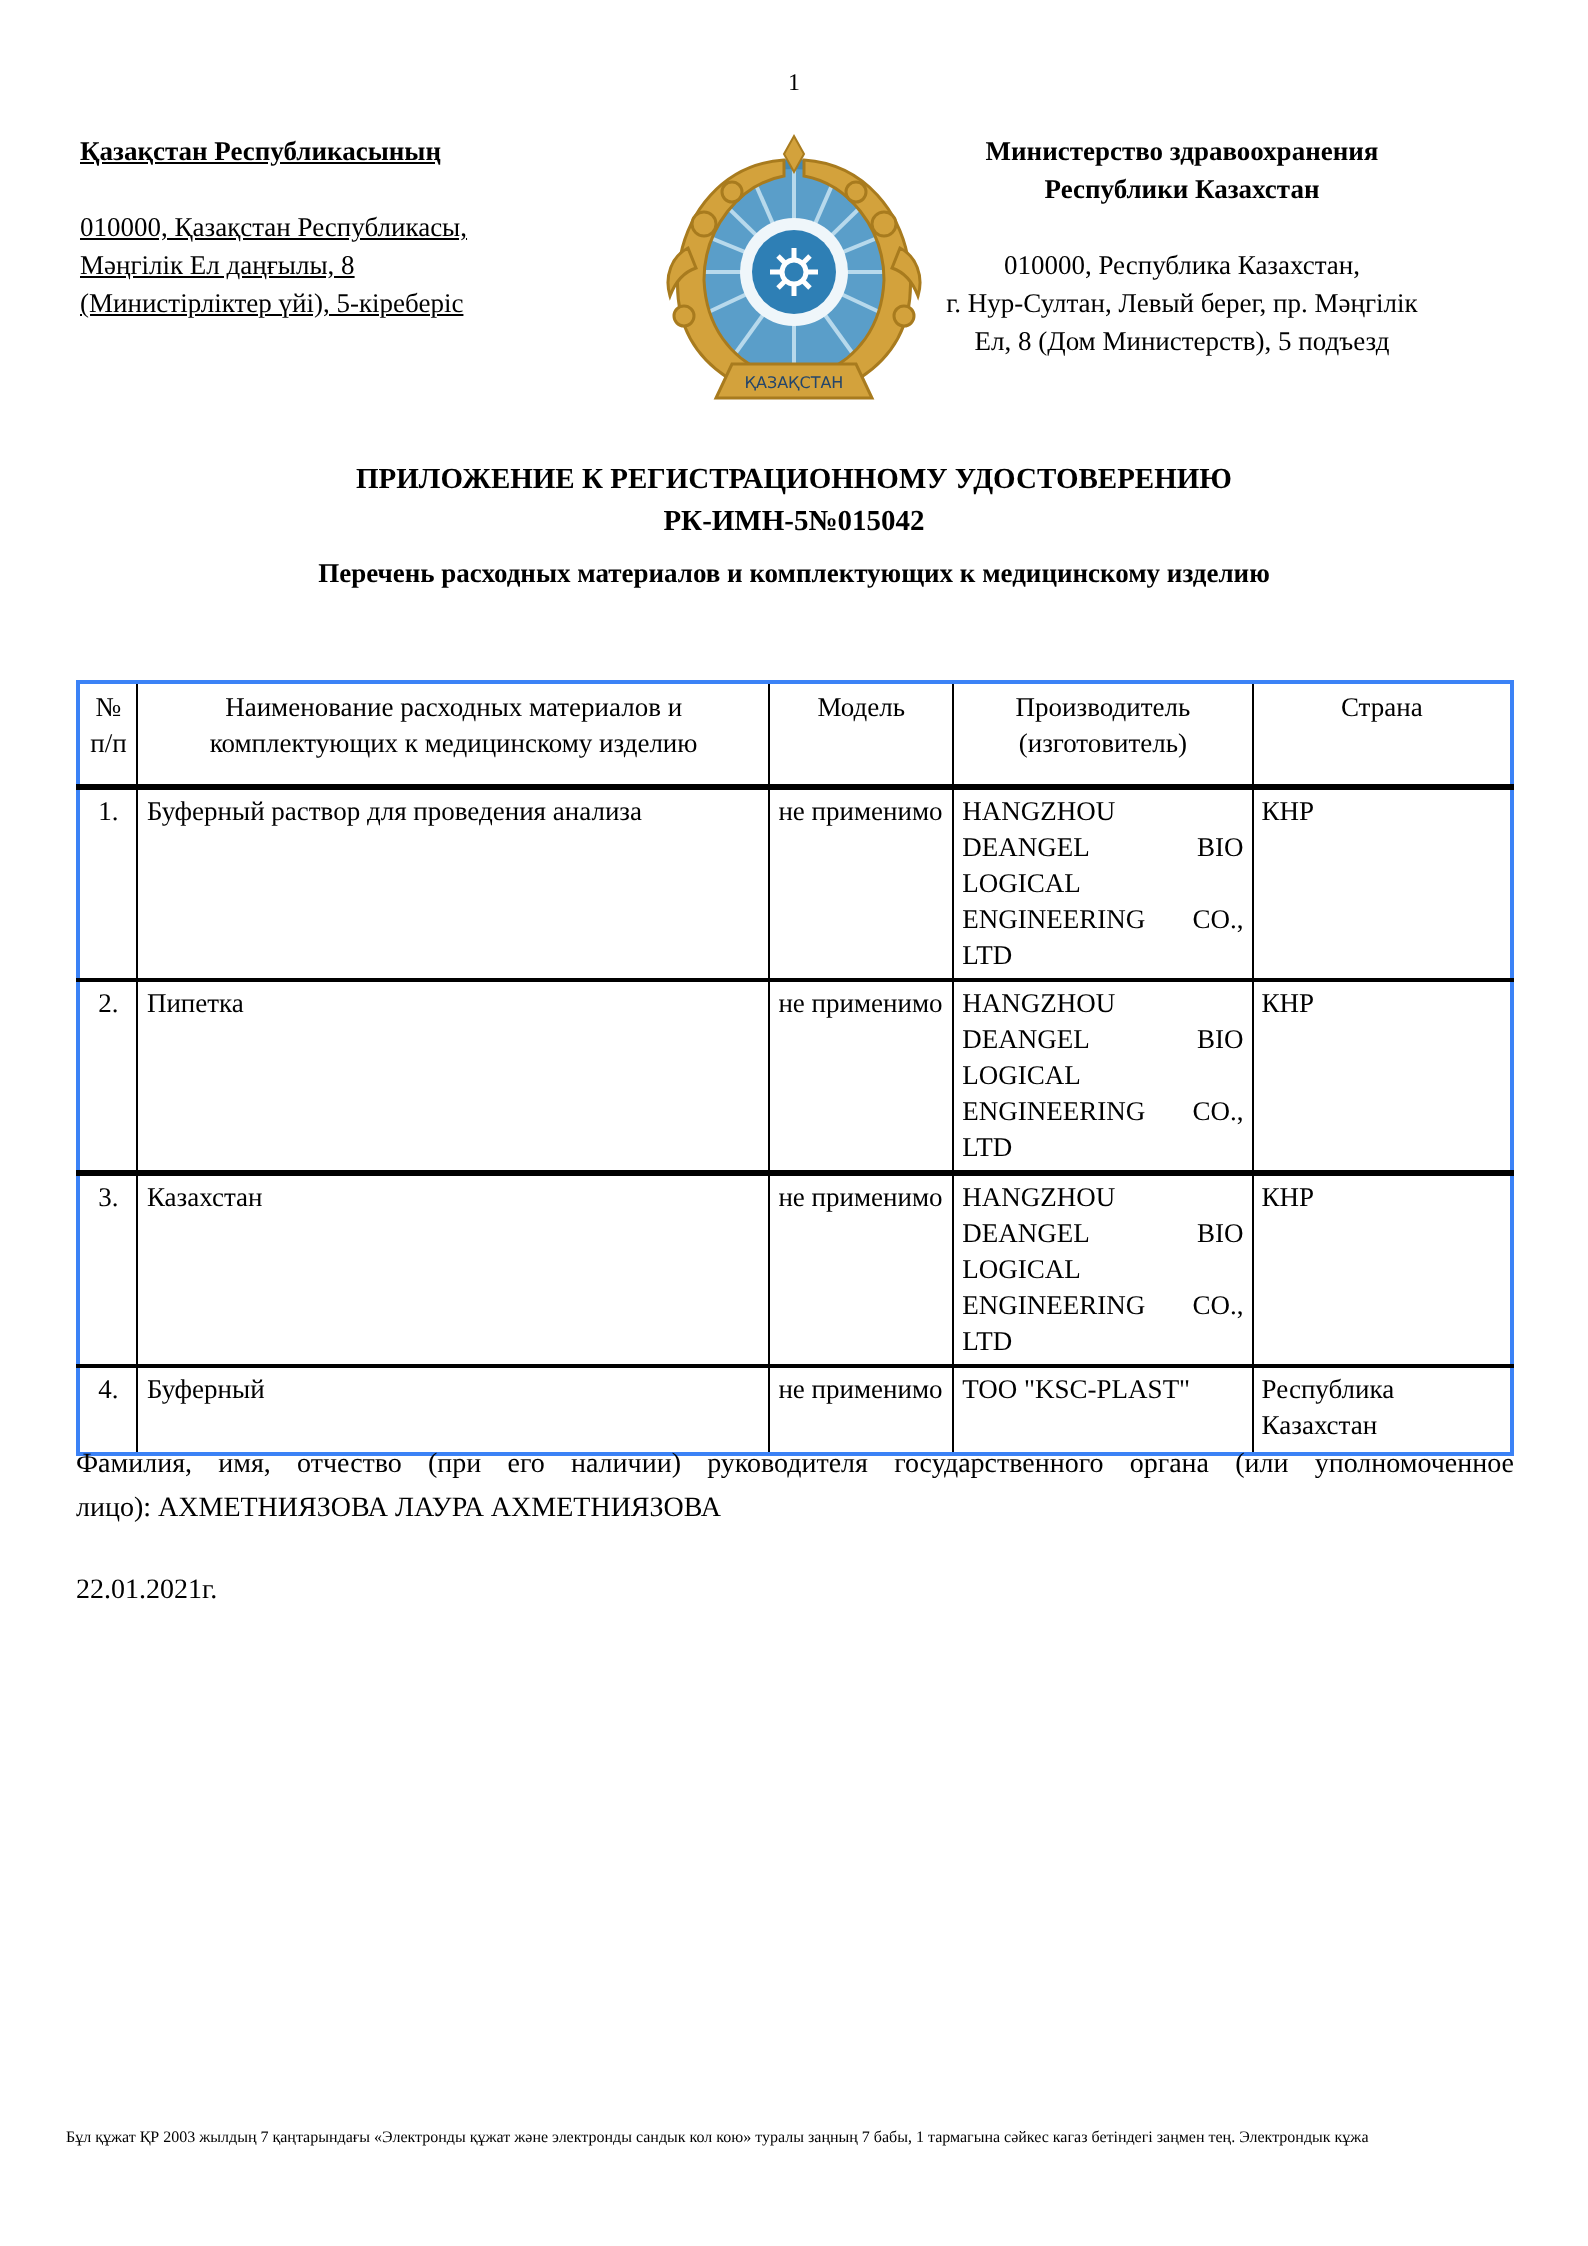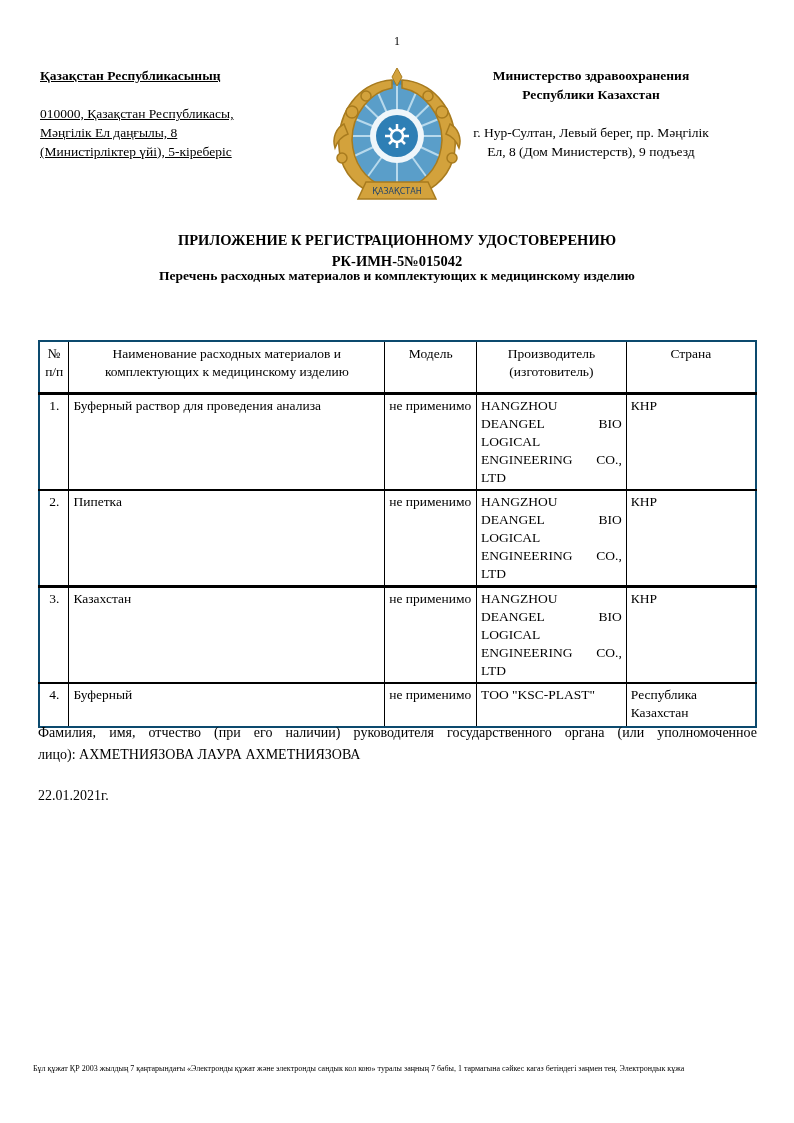--- a/index.html
+++ b/index.html
@@ -41,40 +41,40 @@
   
   .doc-title {
     position: absolute;
     top: 230px; left: 0; right: 0;
     text-align: center;
     font-weight: bold;
     font-size: 14.5px; line-height: 21px;
   }
   .doc-subtitle {
     position: absolute;
-    top: 268px; left: 0; right: 0;
+    top: 279px; left: 0; right: 0;
     text-align: center;
     font-weight: bold;
     font-size: 13.5px;
   }
   
   table.items {
     position: absolute;
     top: 340px; left: 38px;
     width: 719px;
     border-collapse: collapse;
     font-size: 13.5px; line-height: 18px;
   }
   table.items td, table.items th {
     border: 1px solid #000;
     vertical-align: top;
     padding: 2px 4px 2px 4px;
     font-weight: normal;
   }
-  table.items { border: 2px solid #0c4a6e; padding-left: 24px; }
+  table.items { border: 2px solid #3b82f6; padding-left: 24px; }
   tr.hrow th { text-align: center; height: 52px; padding-top: 3px; }
   tr.hrow { border-bottom: 3px solid #000; }
   tr.r1 { height: 91px; border-bottom: 2px solid #000; }
   tr.r2 { height: 91px; border-bottom: 3px solid #000; }
   tr.r3 { height: 91px; border-bottom: 2px solid #000; }
   tr.r4 { height: 44px; }
   col.c-num { width: 30px; }
   col.c-name { width: 317px; }
   col.c-model { width: 92px; }
   col.c-manuf { width: 150px; }
@@ -174,22 +174,23 @@
         <polygon points="44,116 106,116 114,133 36,133" fill="#D3A23C" stroke="#A87B1E" stroke-width="1.5"></polygon>
         <text x="75" y="128" text-anchor="middle" font-size="8" fill="#23456b" font-family="DejaVu Sans, sans-serif">ҚАЗАҚСТАН</text>
       </g>
     </svg>
   </div>
 
   <div class="hdr-right">
     <div class="hdr-title">Министерство здравоохранения</div>
     <div class="hdr-title">Республики Казахстан</div>
     <div class="hdr-gap"></div>
+    <div>010000, Республика Казахстан,</div>
     <div>г. Нур-Султан, Левый берег, пр. Мәңгілік</div>
-    <div>Ел, 8 (Дом Министерств), 9 подъезд</div>
+    <div>Ел, 8 (Дом Министерств), 5 подъезд</div>
   </div>
 
   <div class="doc-title">
     <div>ПРИЛОЖЕНИЕ К РЕГИСТРАЦИОННОМУ УДОСТОВЕРЕНИЮ</div>
     <div>РК-ИМН-5№015042</div>
   </div>
   <div class="doc-subtitle">Перечень расходных материалов и комплектующих к медицинскому изделию</div>
 
   <table class="items">
     <colgroup>

